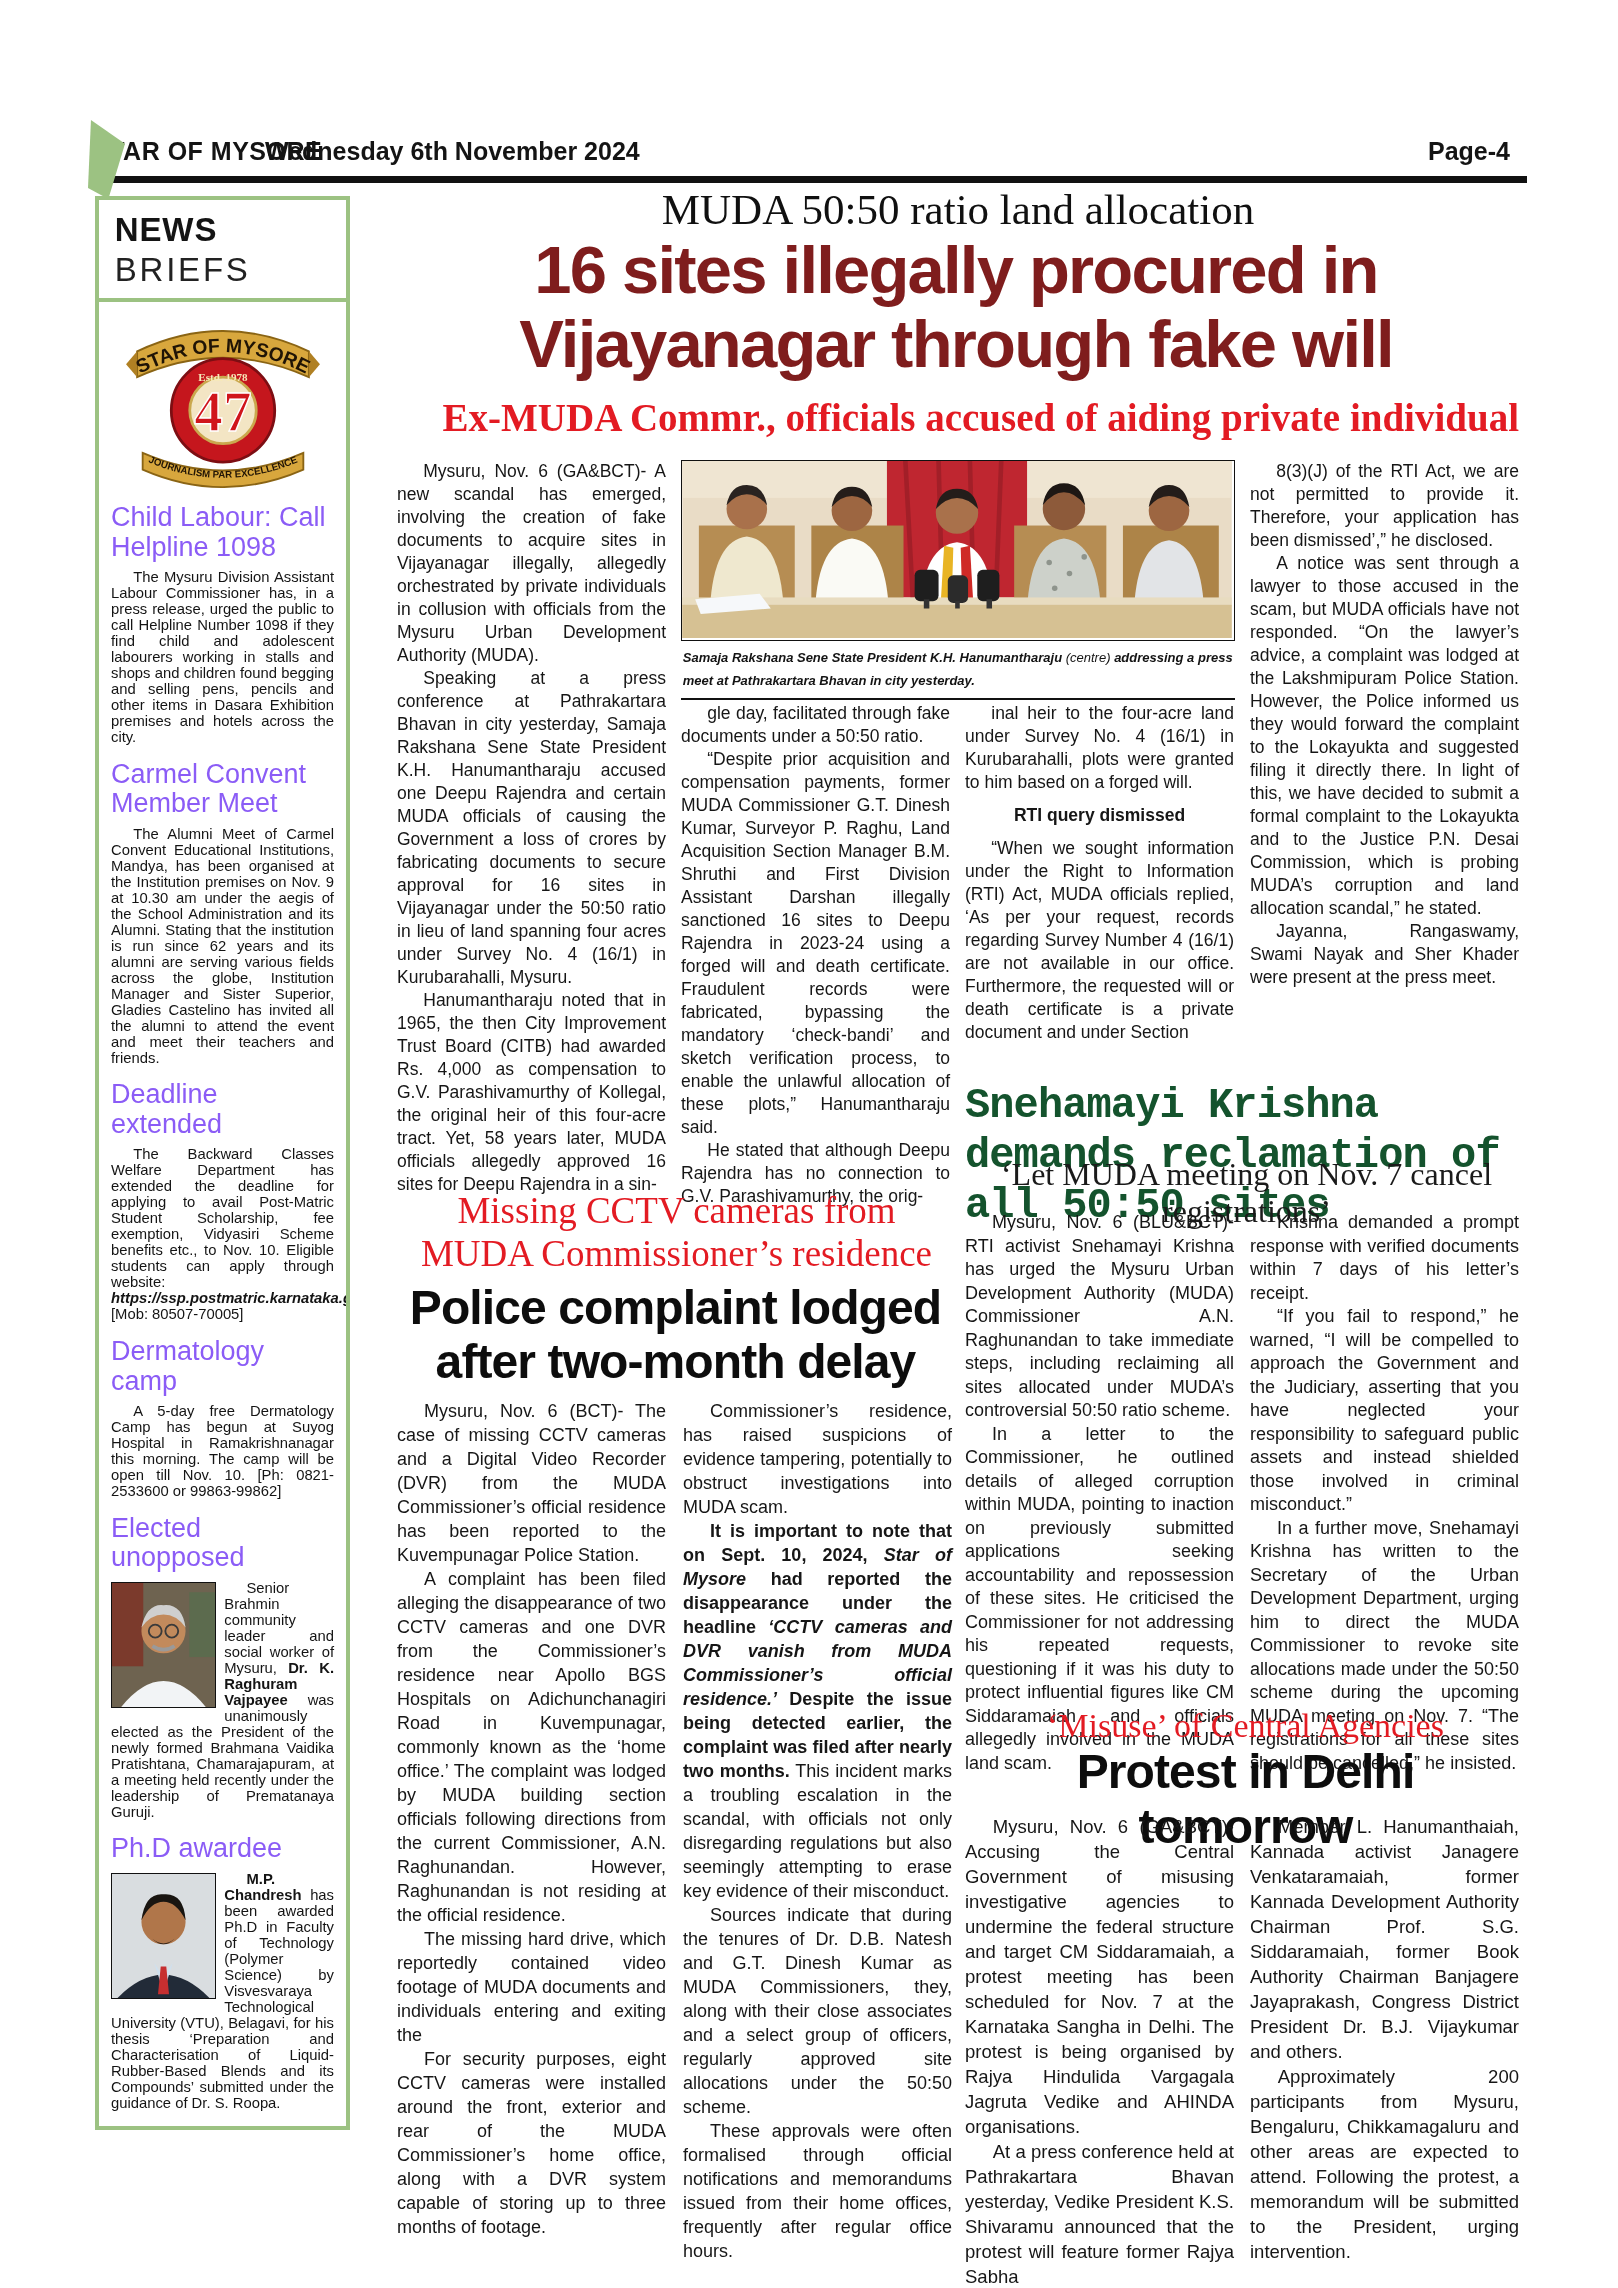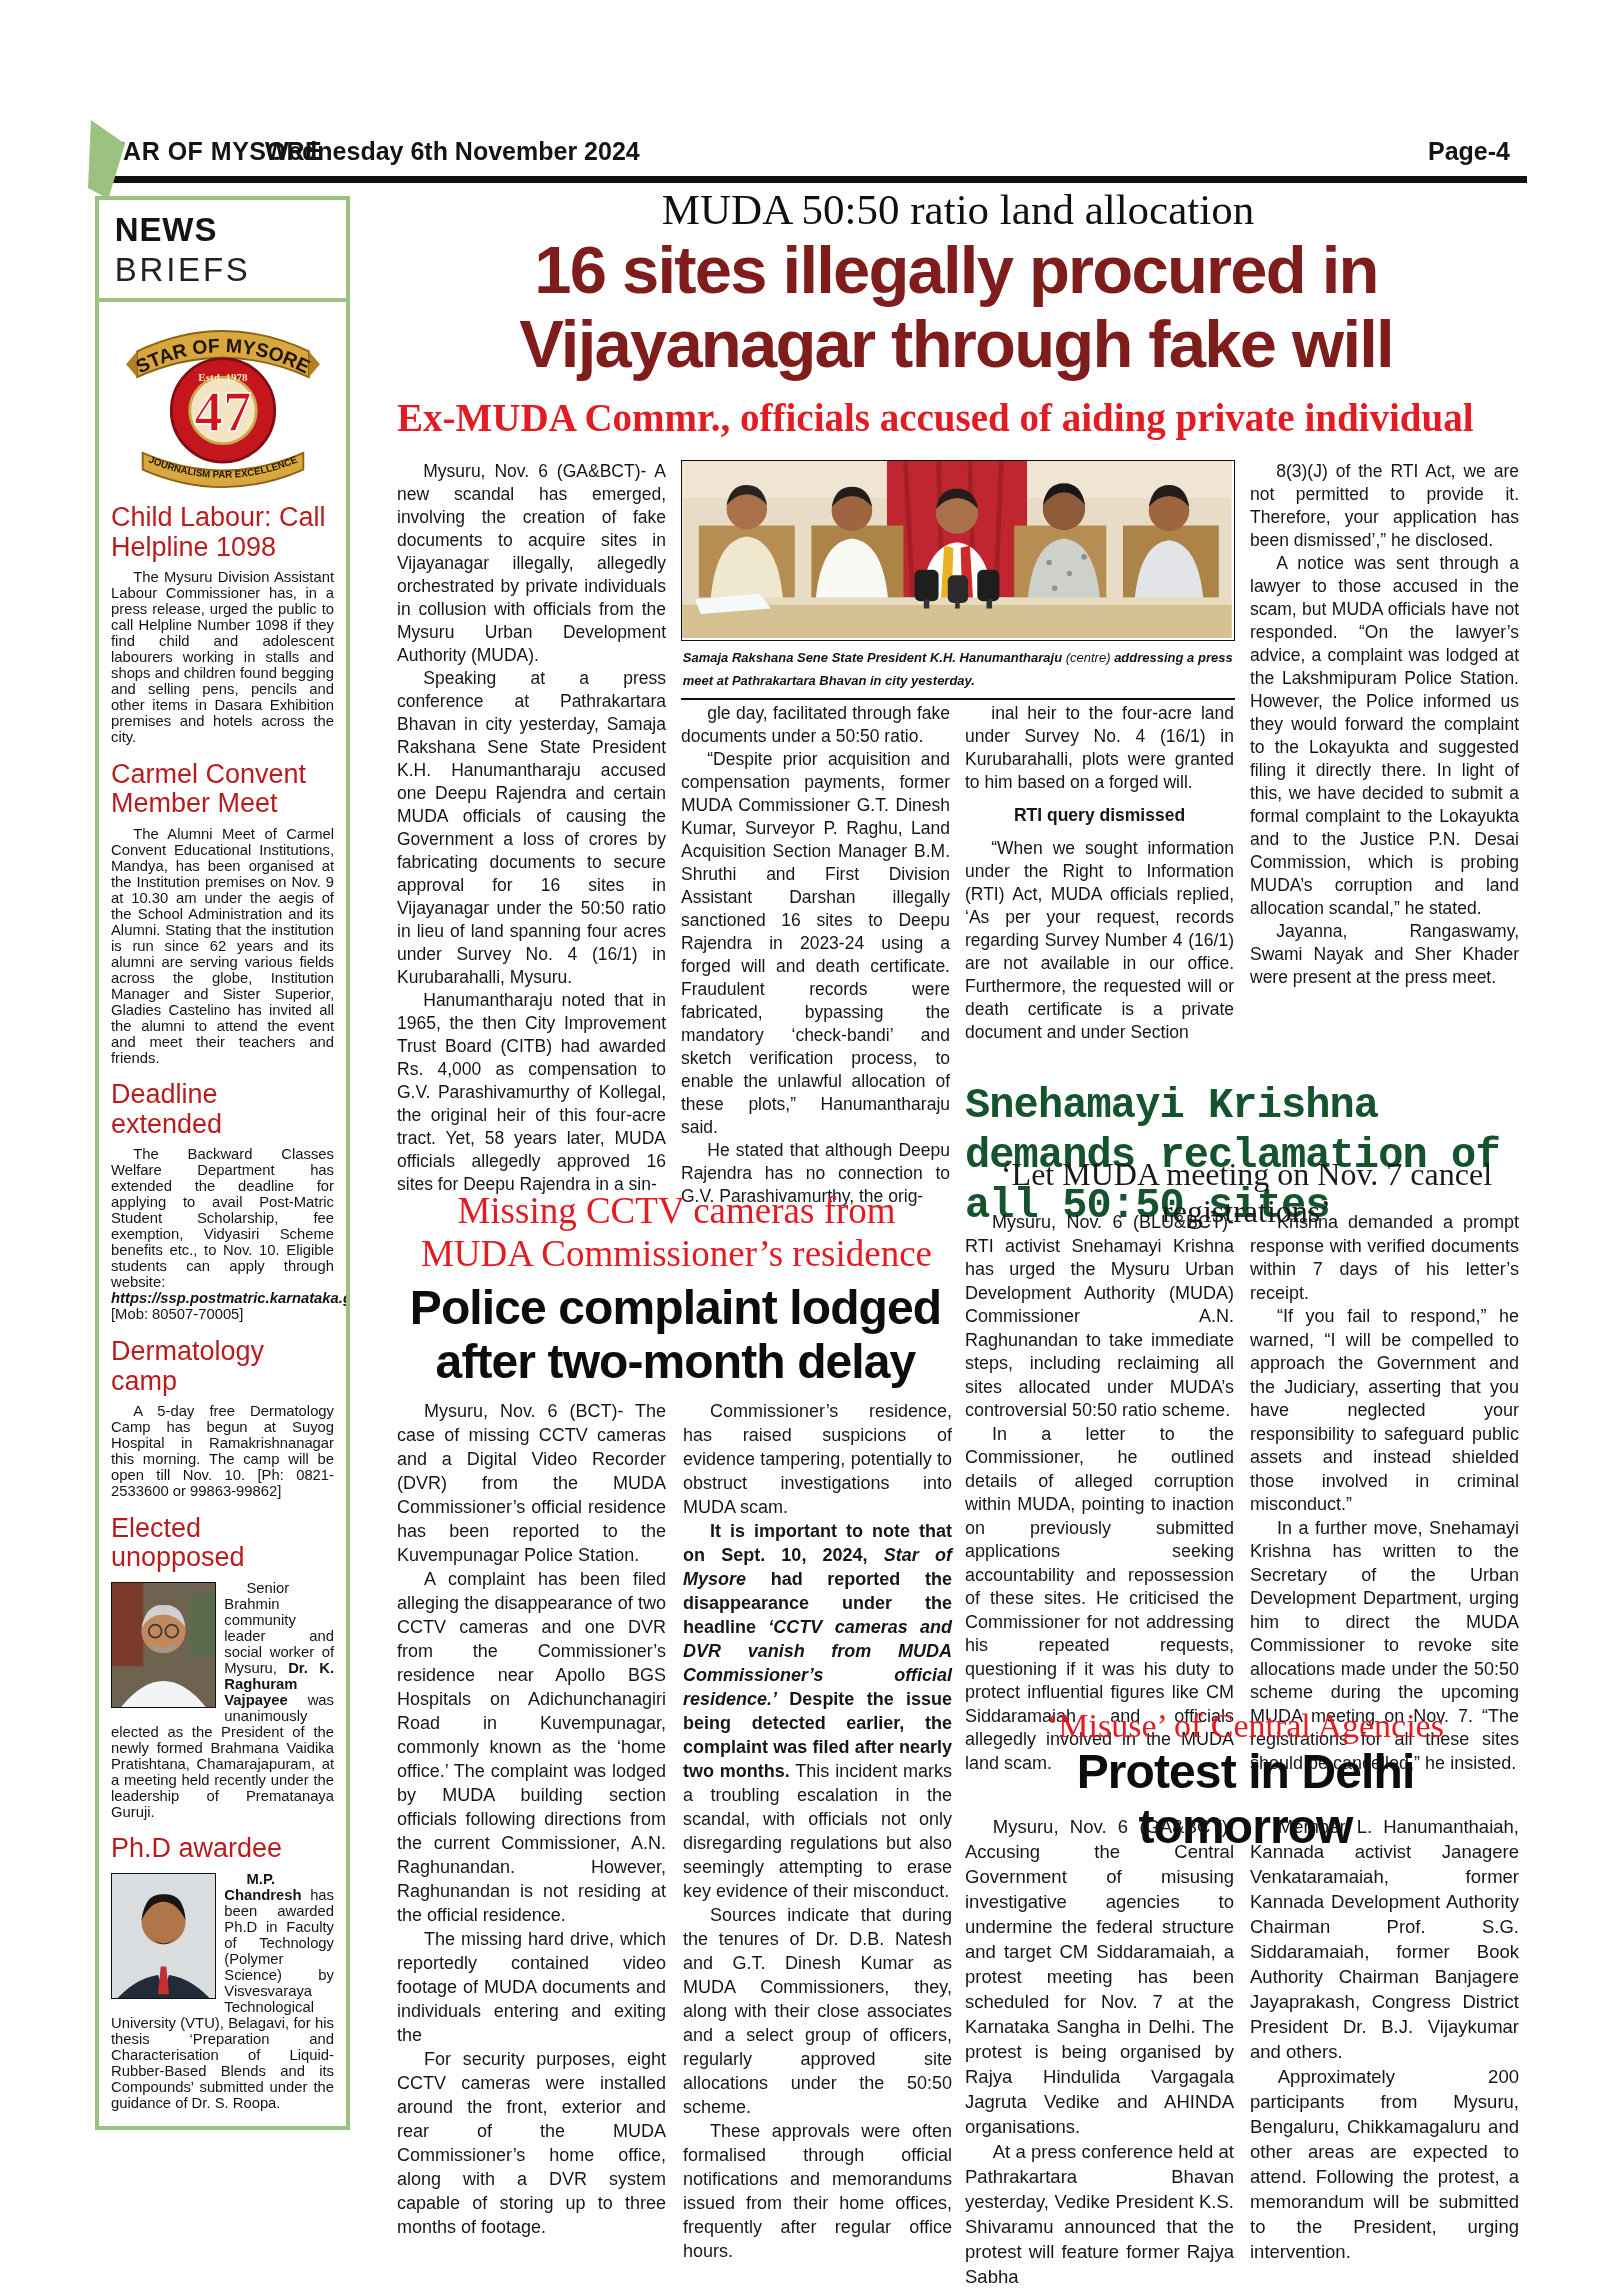--- a/index.html
+++ b/index.html
@@ -15,30 +15,30 @@
 
   
   .sidebar{position:absolute;left:95px;top:196px;width:255px;height:1934px;border:4.6px solid #9cc282;
            box-sizing:border-box;background:#fff;padding:7.4px 12px 9.2px;overflow:hidden;}
   .corner-fold{position:absolute;left:88px;top:120px;width:37px;height:79px;background:#9cc282;
                clip-path:polygon(8% 0,100% 30%,55% 100%,0 86%);}
   .nb-title1{font-size:33px;font-weight:700;letter-spacing:0.9px;margin:3.7px 0 0 3.7px;}
   .nb-title2{font-size:33px;font-weight:400;letter-spacing:2.8px;margin:1.8px 0 0 3.7px;color:#222;}
   .nb-divider{height:3.7px;background:#9cc282;margin:9.2px -12px 5.5px;}
   .nb-logo{display:block;margin:3.7px auto 0;}
-  .brief-h{font-size:27px;line-height:1.1;font-weight:400;color:#b91c1c;margin:14.8px 0 6.5px;}
+  .brief-h{font-size:27px;line-height:1.1;font-weight:400;color:#8b5cf6;margin:14.8px 0 6.5px;}
   .pic-l{float:left;width:103px;height:124px;border:1.8px solid #111;margin:2.8px 8.3px 1.8px 0;}
   .clearfix::after{content:"";display:block;clear:both;}
 
   
   .lead-kicker{position:absolute;left:397px;top:185px;width:1122px;text-align:center;
                font-size:43px;color:#101010;}
   .lead-headline{position:absolute;left:391px;top:233px;width:1130px;text-align:center;
                  font-size:67px;line-height:74px;font-weight:700;letter-spacing:-1.8px;color:#7f1d1d;}
-  .lead-sub{position:absolute;left:397px;top:395px;width:1122px;text-align:left;
+  .lead-sub{position:absolute;left:397px;top:395px;width:1122px;text-align:right;
             font-size:39px;color:#e31b23;font-weight:700;}
   .bodycol{position:absolute;width:269px;font-size:17.5px;line-height:23px;text-align:justify;color:#161616;}
   .para{margin:0;text-indent:1.5em;text-align:justify;}
   .subhead{margin:10px 0;text-indent:0;text-align:center;font-weight:700;}
   .b{font-weight:700;} .i{font-style:italic;} .bi{font-weight:700;font-style:italic;}
 
   .photo-wrap{position:absolute;left:681px;top:460px;width:554px;}
   .photo-frame{border:1.8px solid #111;box-sizing:border-box;width:554px;height:181px;overflow:hidden;}
   .photo-caption{font-size:13px;line-height:23px;padding:4.6px 1.8px 6.5px;border-bottom:2.8px solid #111;}
 

